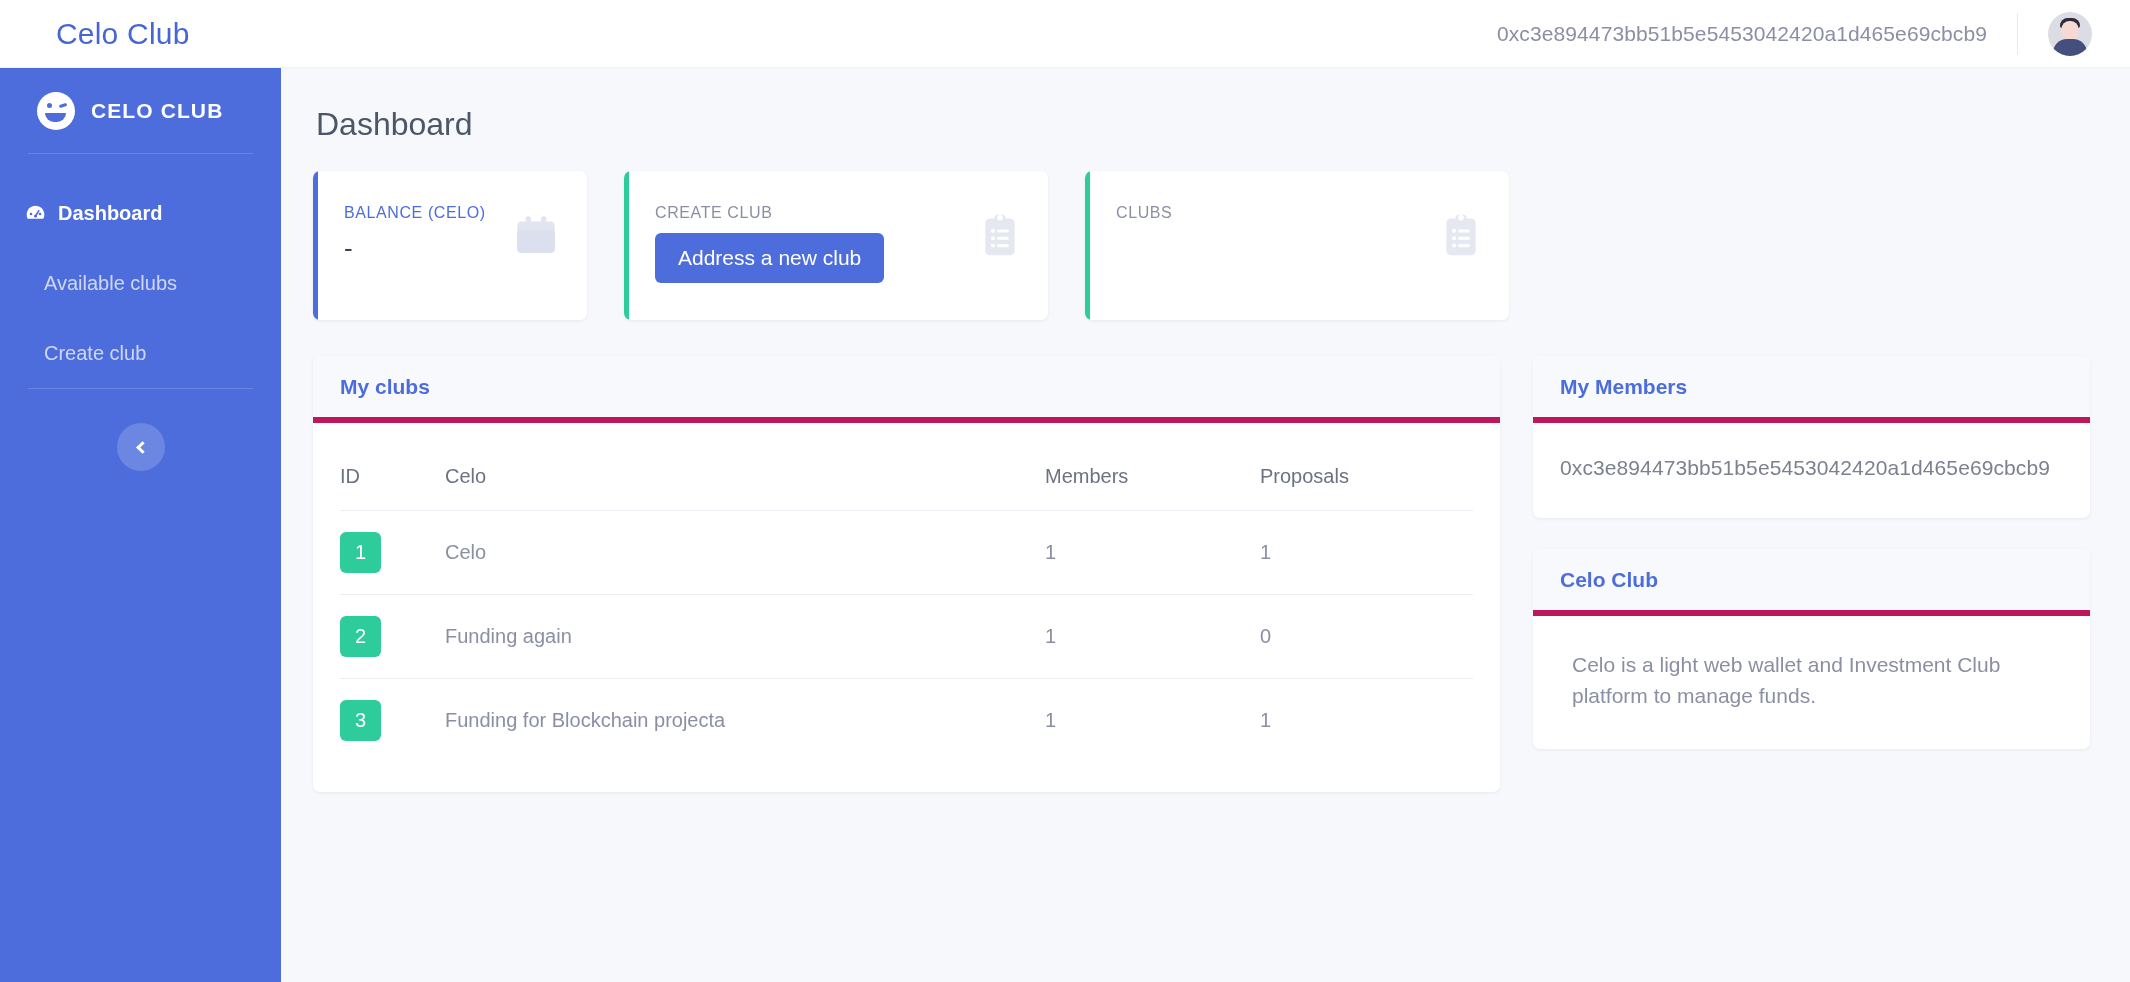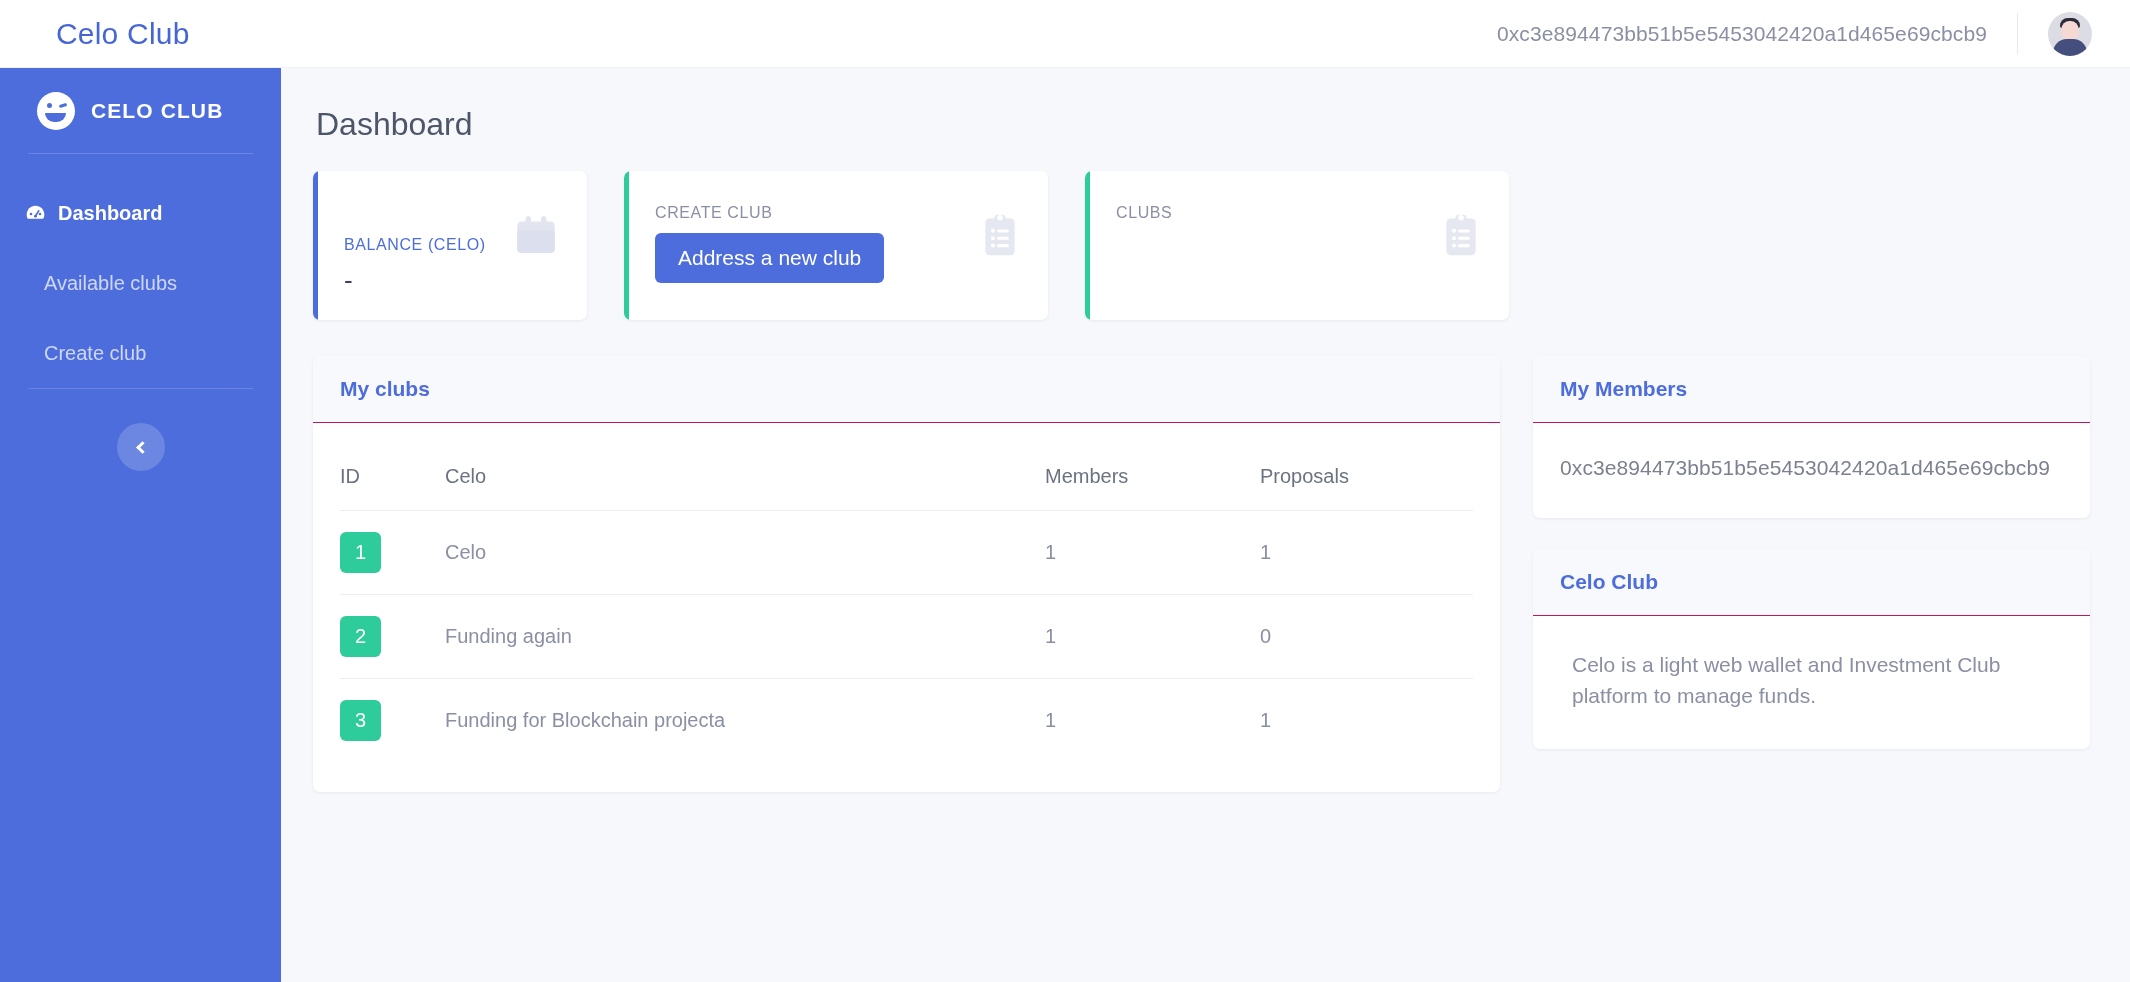--- a/index.html
+++ b/index.html
@@ -188,21 +188,21 @@
     width: 5px;
     border-radius: 7px 0 0 7px;
   }
   .stat-label {
     font-size: 16px;
     letter-spacing: 0.6px;
     text-transform: uppercase;
     margin-bottom: 11px;
     white-space: nowrap;
   }
-  .stat-label.blue { color: #4c6ddb; margin-top: 32px; }
+  .stat-label.blue { color: #4c6ddb; }
   .stat-label.grey { color: #8b8fa3; }
   .stat-value {
     font-size: 26px; color: #3c4257;
   }
   .stat-icon {
     position: absolute; right: 26px; top: 40px;
     opacity: 1;
   }
   .btn {
     border: none; cursor: pointer;
@@ -221,21 +221,21 @@
   .panel {
     background: #ffffff;
     border-radius: 7px;
     box-shadow: 0 1px 3px rgba(90,100,130,0.10);
   }
   .panel-head {
     height: 67px;
     display: flex; align-items: center;
     padding: 0 27px;
     background: #f8f9fd;
-    border-bottom: 1px solid #be185d;
+    border-bottom: 6px solid #be185d;
     border-radius: 7px 7px 0 0;
   }
   .panel-title {
     font-size: 21px; font-weight: bold;
     color: #4c6ddb;
   }
   .panel-clubs { width: 1187px; flex: none; }
   .panel-body { padding: 24px 27px 30px 27px; }
 
   table.clubs { width: 100%; border-collapse: collapse; }

